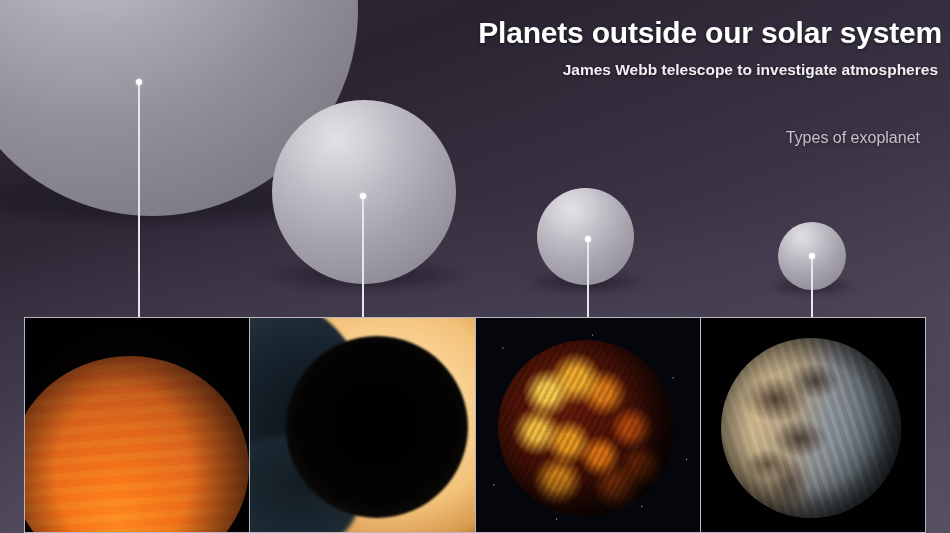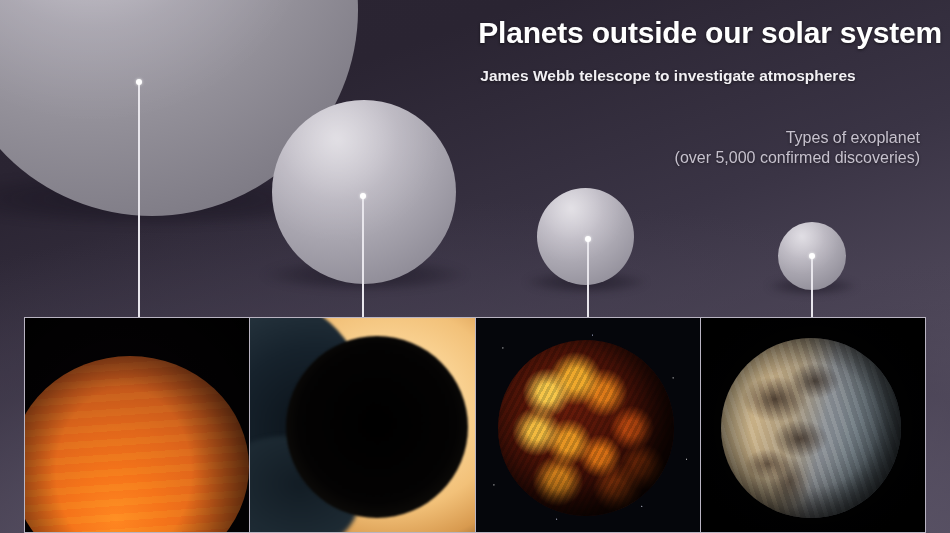--- a/index.html
+++ b/index.html
@@ -11,21 +11,21 @@
       linear-gradient(160deg, #2b2533 0%, #2a2432 22%, #3a3445 52%, #4e4759 74%, #655e71 100%);
   }
 
   
   .title{
     position:absolute;left:390px;top:16px;width:552px;text-align:right;
     color:#ffffff;font-size:30px;font-weight:700;letter-spacing:-0.2px;
     text-shadow:0 1px 3px rgba(0,0,0,.55);
   }
   .subtitle{
-    position:absolute;left:398px;top:67px;width:540px;text-align:center;
+    position:absolute;left:398px;top:61px;width:540px;text-align:right;
     color:#f2f0f4;font-size:15.5px;font-weight:700;line-height:18px;
     text-shadow:0 1px 3px rgba(0,0,0,.5);
   }
   .sectionhead{
     position:absolute;left:420px;top:128px;width:500px;text-align:right;
     color:#c6c1cd;font-size:16px;font-weight:400;line-height:20px;
     text-shadow:0 1px 3px rgba(0,0,0,.45);
   }
 
   
@@ -188,21 +188,20 @@
 
   <div class="leader" style="left:811px;top:258px;height:62px;"></div>
   <div class="leaderdot" style="left:809px;top:253px;"></div>
 
   <div class="title">Planets outside our solar system</div>
   <div class="subtitle">
     <div>James Webb telescope to investigate atmospheres</div>
   </div>
   <div class="sectionhead">
     <div>Types of exoplanet</div>
-    <div>(over 5,000 confirmed discoveries)</div>
   </div>
 
   <div id="strip">
 
     <div class="panel">
       <div id="img1">
         <div class="globe"></div>
         <div class="band"></div>
         <div class="vig"></div>
       </div>

